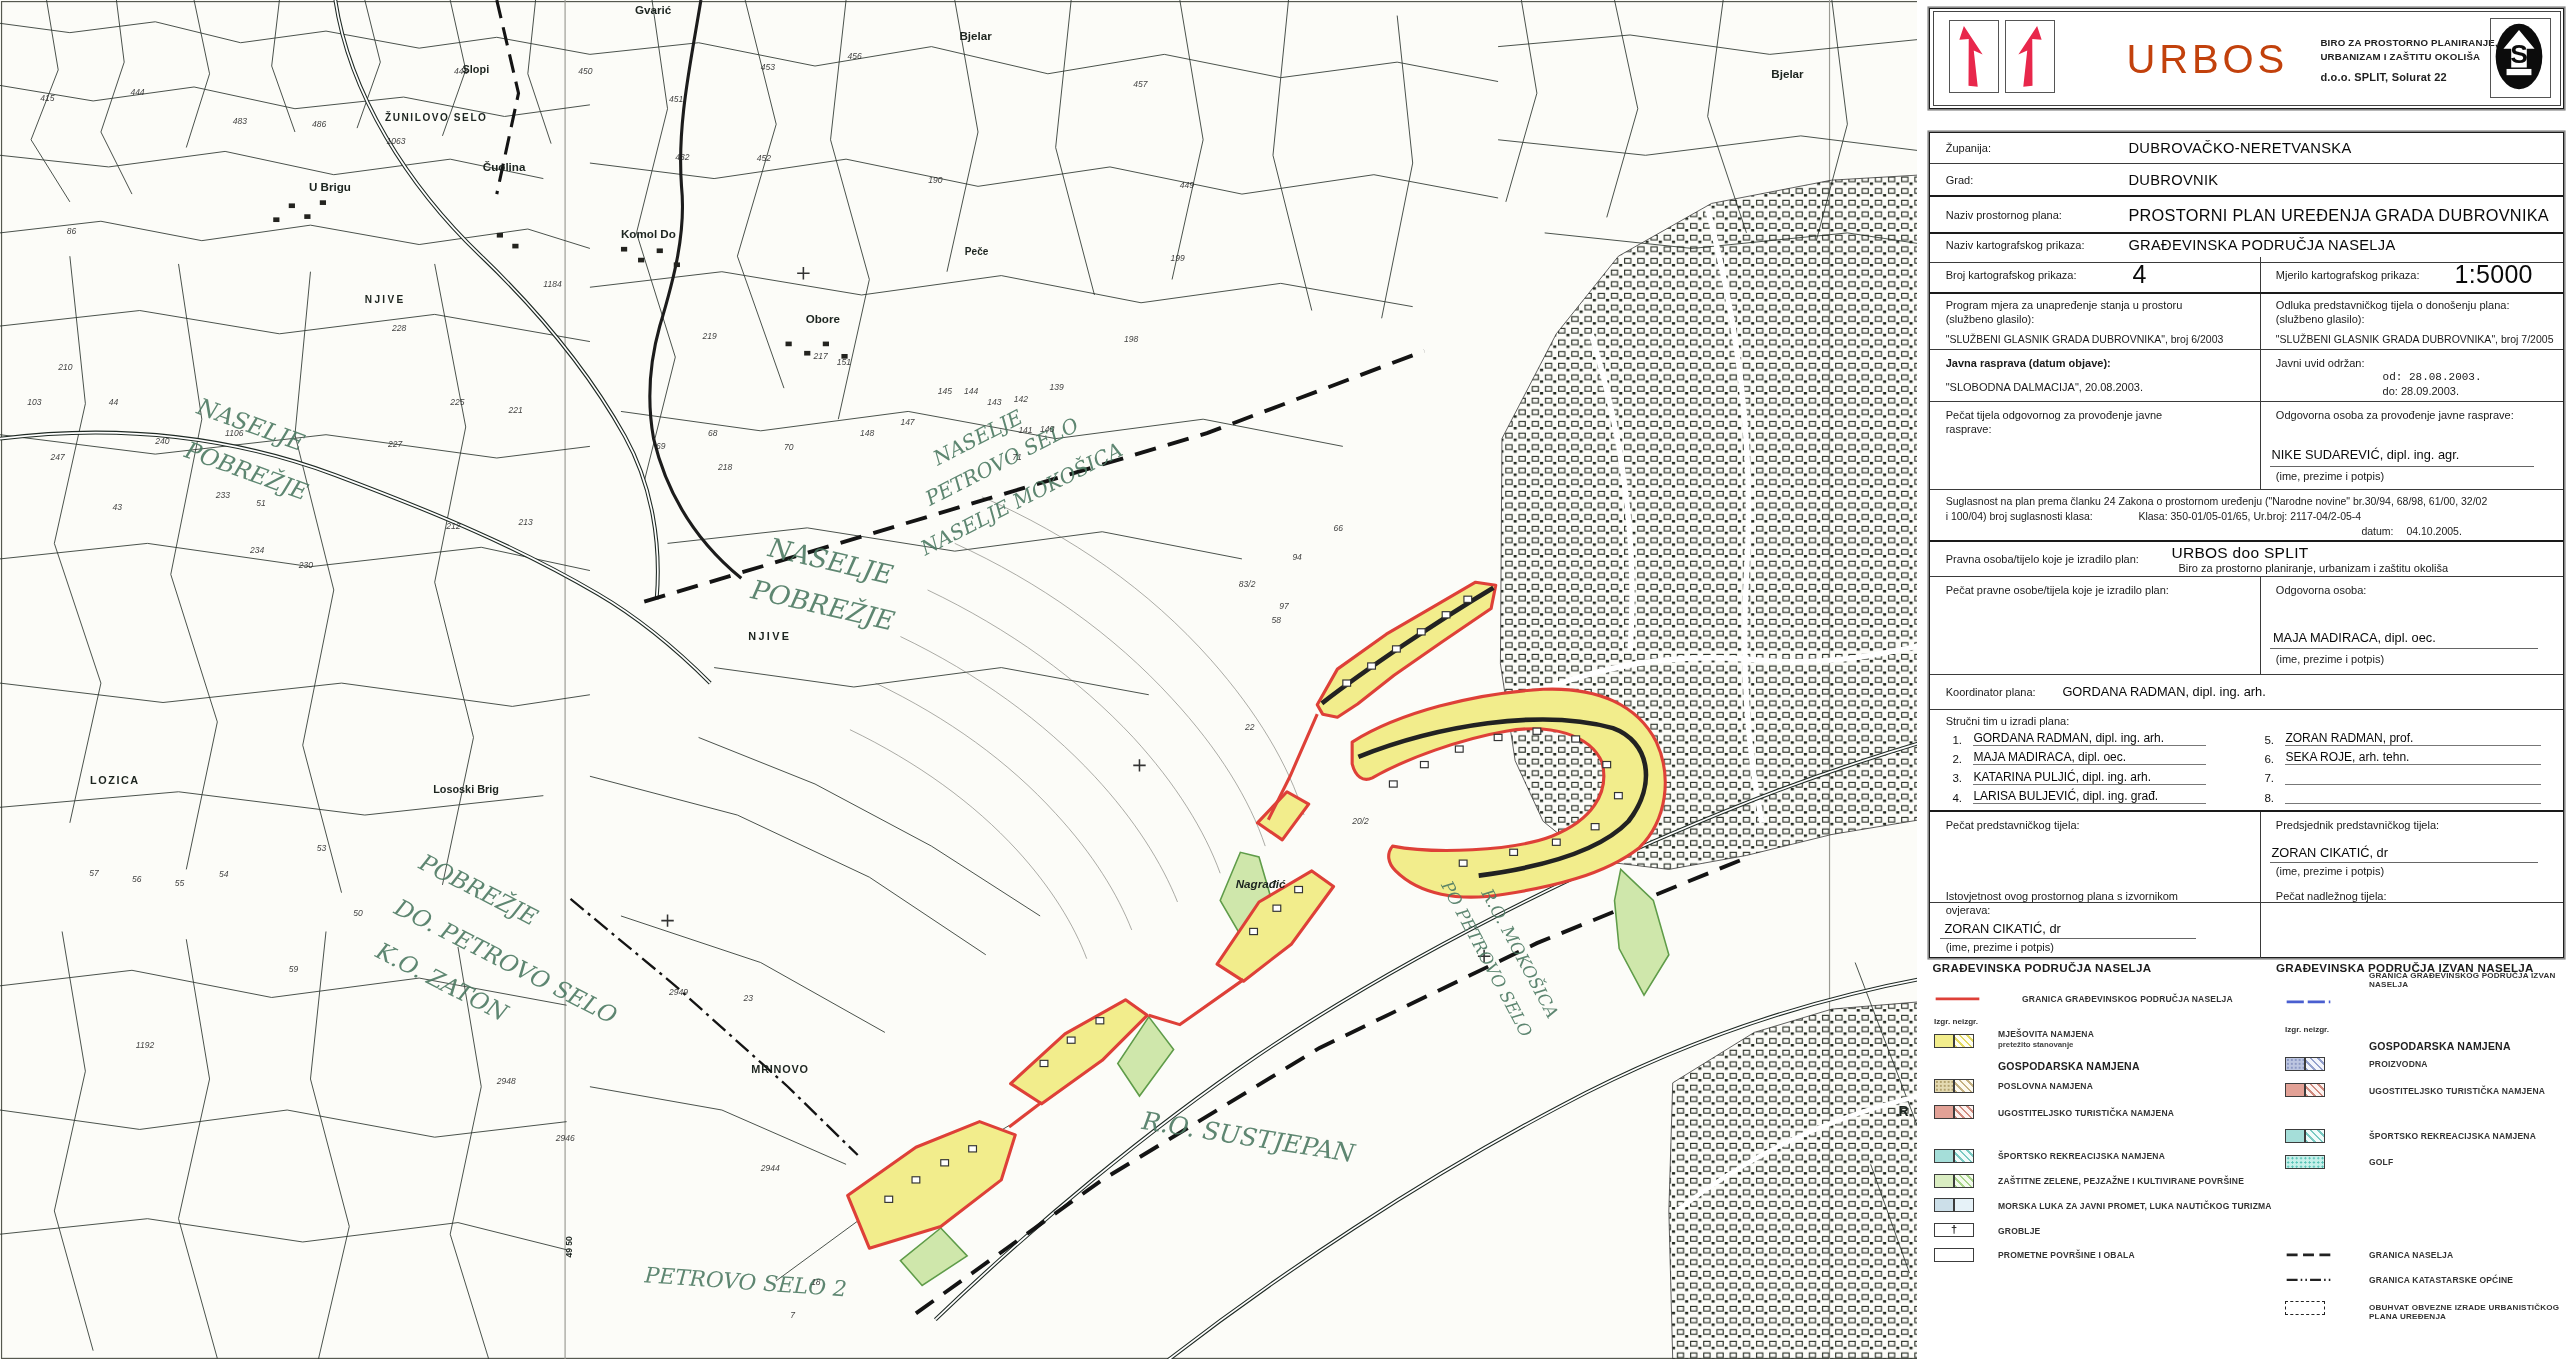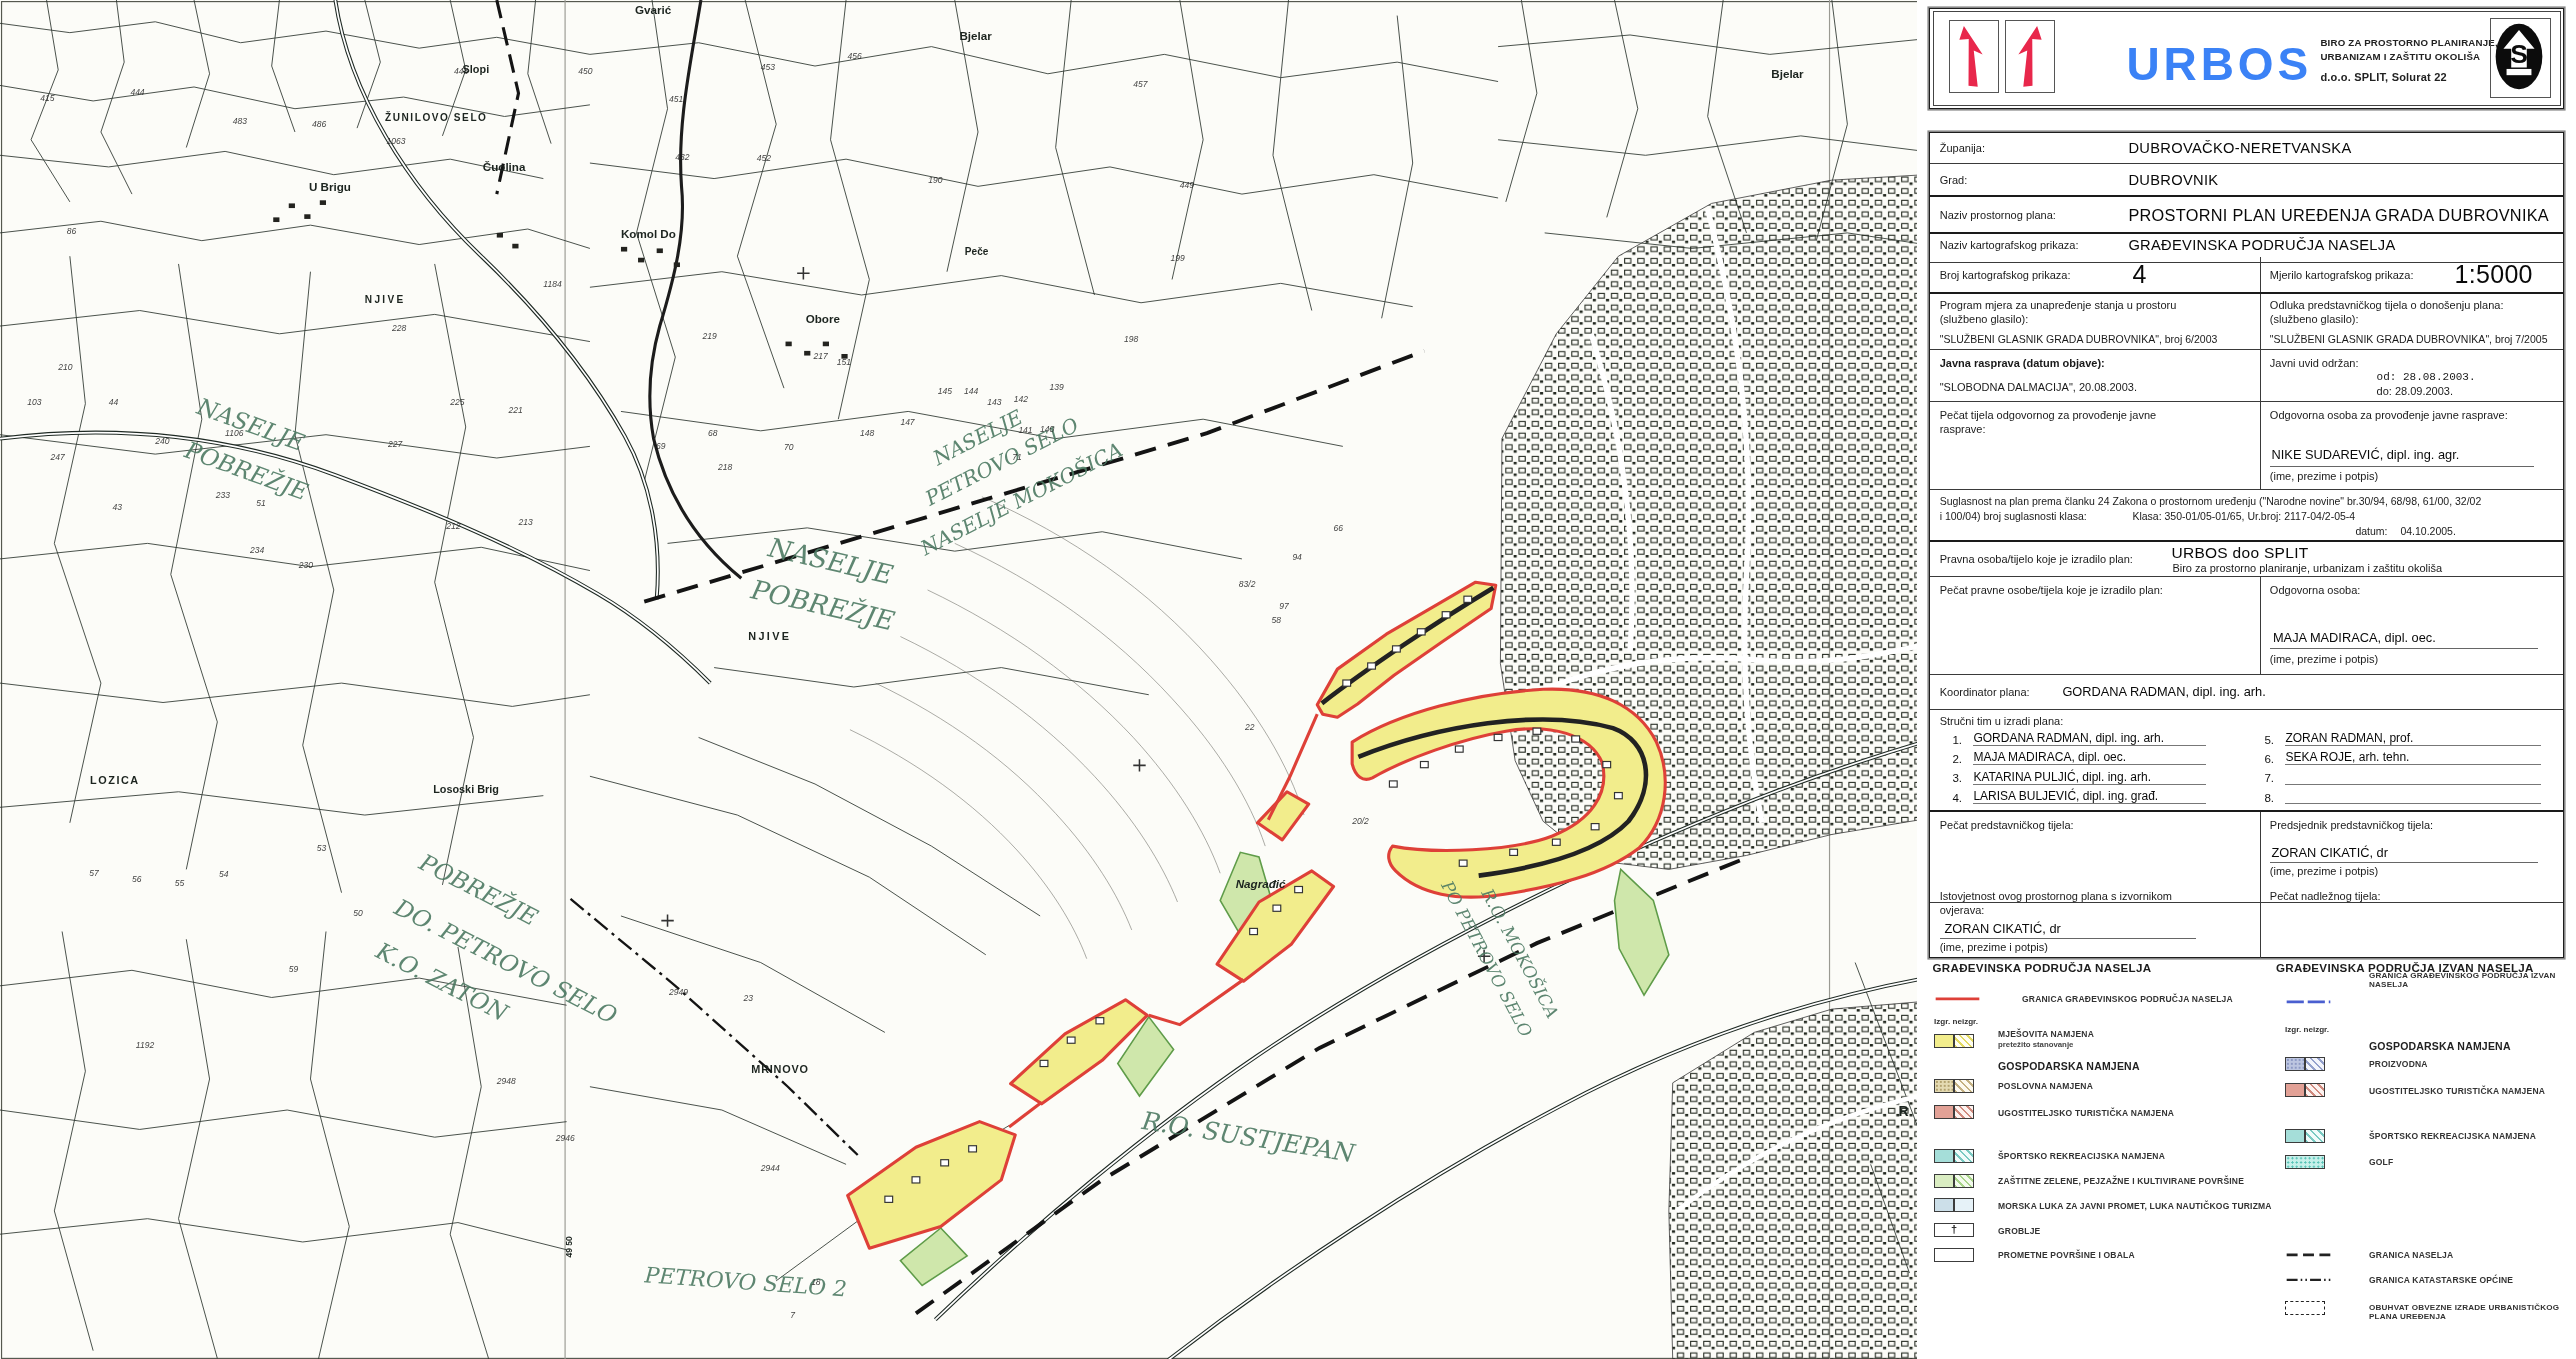--- a/index.html
+++ b/index.html
@@ -8,30 +8,30 @@
   svg text{font-family:"Liberation Sans",sans-serif;}
   .hand{font-family:"DejaVu Serif",serif;font-style:italic;fill:#4d7a63;opacity:.9;}
   .plabel{fill:#1c241f;font-weight:bold;}
   .pnum{fill:#222;font-style:italic;opacity:.85;}
   
   #panel{position:absolute;left:1917px;top:0;width:659px;height:1360px;background:#fff;}
   .boxframe{position:absolute;left:12.4px;width:633px;background:#fff;border:1.6px solid #1d1d1d;box-shadow:0 0 0 0.8px #fff inset,0 0 0 1.6px #888;}
   #hdr{top:7.8px;height:99px;}
   #hdr .inner{position:absolute;inset:2.3px;border:0.8px solid #444;}
   .logo-box{position:absolute;top:11.6px;width:48px;height:71px;border:1.6px solid #555;background:#fff;}
-  #urbos-word{position:absolute;left:196px;top:28px;font-size:46px;letter-spacing:3.9px;color:#3b82f6;font-weight:700;}
+  #urbos-word{position:absolute;left:196px;top:28px;font-size:40px;letter-spacing:3.9px;color:#c2410c;font-weight:400;}
   .hdr-small{position:absolute;left:390px;font-size:9.7px;font-weight:bold;color:#222;letter-spacing:0.2px;}
   #seal-box{position:absolute;left:560px;top:9.3px;width:59px;height:78px;border:1.6px solid #555;}
   
   #form{top:132px;height:824px;}
   .frow{position:absolute;left:0;width:100%;border-bottom:0.8px solid #3a3a3a;box-sizing:border-box;}
   .frow.thick{border-bottom:2.3px solid #1a1a1a;}
   .frow.last{border-bottom:none;}
   .cell2{position:absolute;top:0;bottom:0;left:52%;right:0;border-left:0.8px solid #3a3a3a;}
-  .lab{position:absolute;font-size:11px;color:#1a1a1a;}
+  .lab{position:absolute;font-size:11px;color:#1a1a1a;margin-left:6px;}
   .val{position:absolute;font-size:14.7px;color:#090909;letter-spacing:0.3px;}
   .big{font-size:25px;}
   .sm{font-size:10.5px;}
   .uline{position:absolute;border-bottom:1.2px solid #666;}
   .sigline{position:absolute;font-size:12.8px;color:#0a0a0a;}
   .tim-num{position:absolute;font-size:11.6px;color:#111;}
   .tim-name{position:absolute;font-size:12px;color:#0a0a0a;border-bottom:1.2px solid #777;width:233px;}
   
   .leg-title{position:absolute;font-size:11.6px;font-weight:bold;color:#1d1d1d;letter-spacing:0.3px;}
   .leg-label{position:absolute;font-size:8.5px;font-weight:bold;color:#333;letter-spacing:0.2px;}

